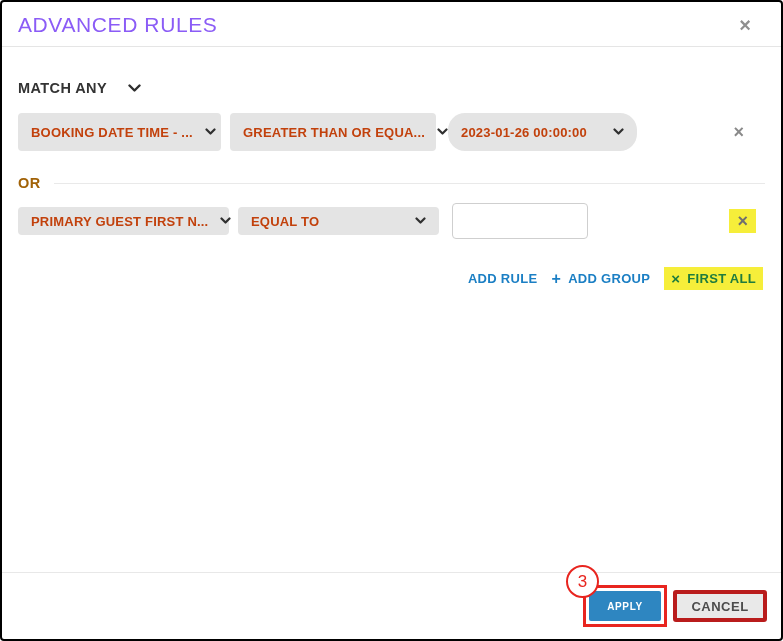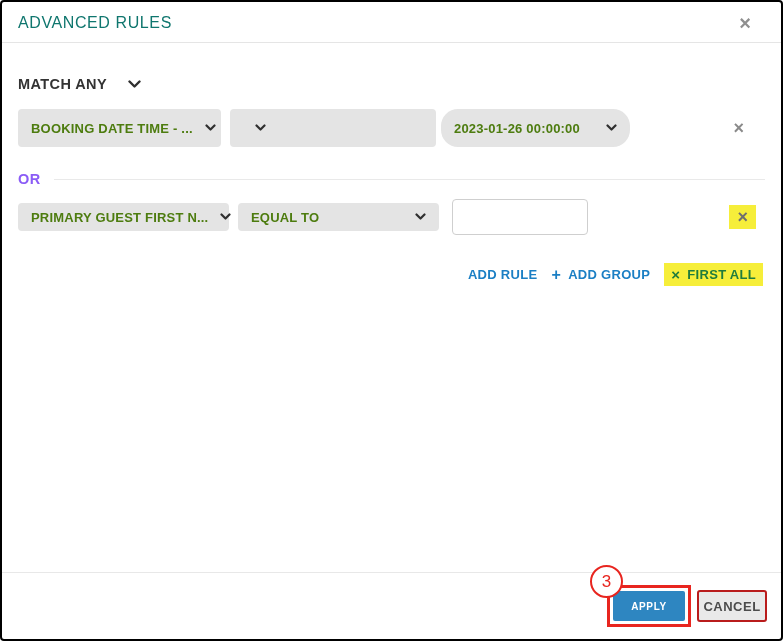--- a/index.html
+++ b/index.html
@@ -17,21 +17,21 @@
     position: relative;
     overflow: visible;
   }
   
   .modal-header {
     display: flex; align-items: center; justify-content: space-between;
     padding: 11px 16px 9px 16px;
     border-bottom: 1px solid #e5e5e5;
   }
   .modal-title {
-    font-size: 16px; font-weight: 400; color: #0f766e; letter-spacing: 0.6px;
+    font-size: 21px; font-weight: 400; color: #8b5cf6; letter-spacing: 0.6px;
   }
   .close-btn {
     background: none; border: none; cursor: pointer;
     color: #8f8f8f; font-size: 20px; font-weight: 700; line-height: 1;
     padding: 0 14px;
   }
   
   .modal-body { padding: 0 16px; }
   .match-row {
     margin-top: 33px;
@@ -48,29 +48,29 @@
     margin-top: 17px;
     height: 38px;
   }
   .rule-row.second { margin-top: 12px; height: 36px; }
   .dd {
     height: 38px;
     background: #e4e4e4;
     border-radius: 4px;
     display: flex; align-items: center; justify-content: space-between;
     padding: 0 13px;
-    font-size: 13px; font-weight: 600; color: #4d7c0f; letter-spacing: 0.2px;
+    font-size: 13px; font-weight: 600; color: #c2410c; letter-spacing: 0.2px;
     cursor: pointer;
     white-space: nowrap;
   }
   .rule-row.second .dd { height: 28px; }
   .dd .chev { margin-left: 12px; display: inline-flex; }
   .dd-field1 { width: 203px; }
   .dd-op1    { width: 206px; margin-left: 9px; }
-  .dd-val1   { width: 189px; margin-left: 5px; border-radius: 17px; }
+  .dd-val1   { width: 189px; margin-left: 12px; border-radius: 17px; }
   .dd-field2 { width: 211px; }
   .dd-op2    { width: 201px; margin-left: 9px; }
   .value-input {
     width: 136px; height: 36px;
     margin-left: 13px;
     border: 1px solid #cfcfcf; border-radius: 4px;
     font-family: inherit; font-size: 13px; color: #333;
     padding: 0 10px;
     outline: none;
   }
@@ -84,21 +84,21 @@
   .remove-btn.highlighted {
     background: #f6ee3a;
     color: #6f6f6f;
     margin-right: 9px;
   }
   .or-row {
     display: flex; align-items: center;
     margin-top: 24px;
   }
   .or-label {
-    font-size: 14.5px; font-weight: 700; color: #8b5cf6; letter-spacing: 0.4px;
+    font-size: 14.5px; font-weight: 700; color: #a16207; letter-spacing: 0.4px;
   }
   .or-line { flex: 1; height: 1px; background: #e9e9e9; margin-left: 13px; }
   
   .links-row {
     display: flex; align-items: center; justify-content: flex-end;
     gap: 14px;
     margin-top: 28px;
     padding-right: 2px;
   }
   .link-btn {
@@ -144,24 +144,24 @@
     width: 33px; height: 33px;
     background: #fff;
     border: 2.5px solid #e8251f;
     border-radius: 50%;
     display: flex; align-items: center; justify-content: center;
     font-size: 17px; color: #e8251f;
     z-index: 5;
   }
   .cancel-btn {
     background: #e9e9e9; color: #4c4c4c;
-    border: 2px solid #b91c1c; cursor: pointer;
+    border: 4px solid #b91c1c; cursor: pointer;
     font-family: inherit;
     font-size: 13px; font-weight: 600; letter-spacing: 0.5px;
-    width: 70px; height: 32px;
+    width: 94px; height: 32px;
     border-radius: 3px;
   }
   .chev svg { display: block; }
 </style>
 </head>
 <body>
 
 <div class="modal">
 
   <div class="modal-header">
@@ -185,20 +185,21 @@
     <div class="rule-row">
       <div class="dd dd-field1">
         <span>BOOKING DATE TIME - ...</span>
         <span class="chev">
           <svg width="11" height="8" viewBox="0 0 11 8">
               <polyline points="1.5,1.5 5.5,5.5 9.5,1.5" fill="none" stroke="#2f2f2f" stroke-width="2.2" stroke-linecap="round" stroke-linejoin="round"></polyline>
             </svg>
         </span>
       </div>
       <div class="dd dd-op1">
+        <span>GREATER THAN OR EQUA...</span>
         <span class="chev">
           <svg width="11" height="8" viewBox="0 0 11 8">
               <polyline points="1.5,1.5 5.5,5.5 9.5,1.5" fill="none" stroke="#2f2f2f" stroke-width="2.2" stroke-linecap="round" stroke-linejoin="round"></polyline>
             </svg>
         </span>
       </div>
       <div class="dd dd-val1">
         <span>2023-01-26 00:00:00</span>
         <span class="chev">
           <svg width="11" height="8" viewBox="0 0 11 8">

